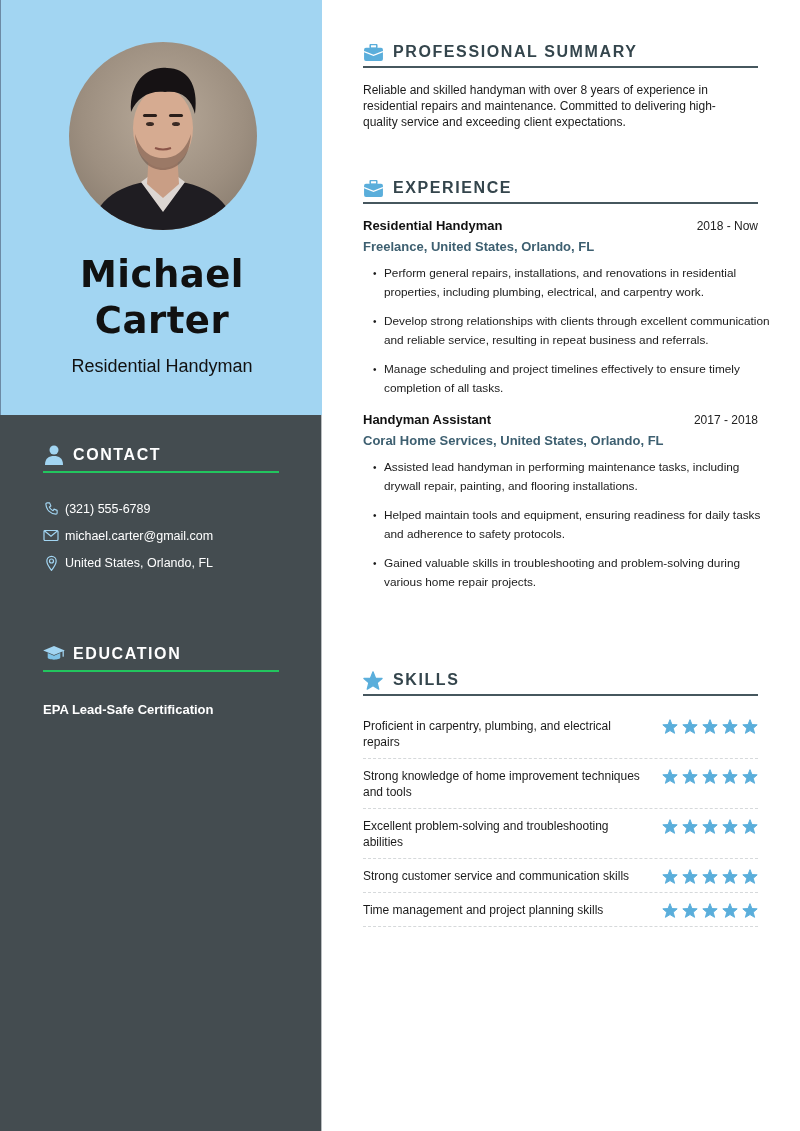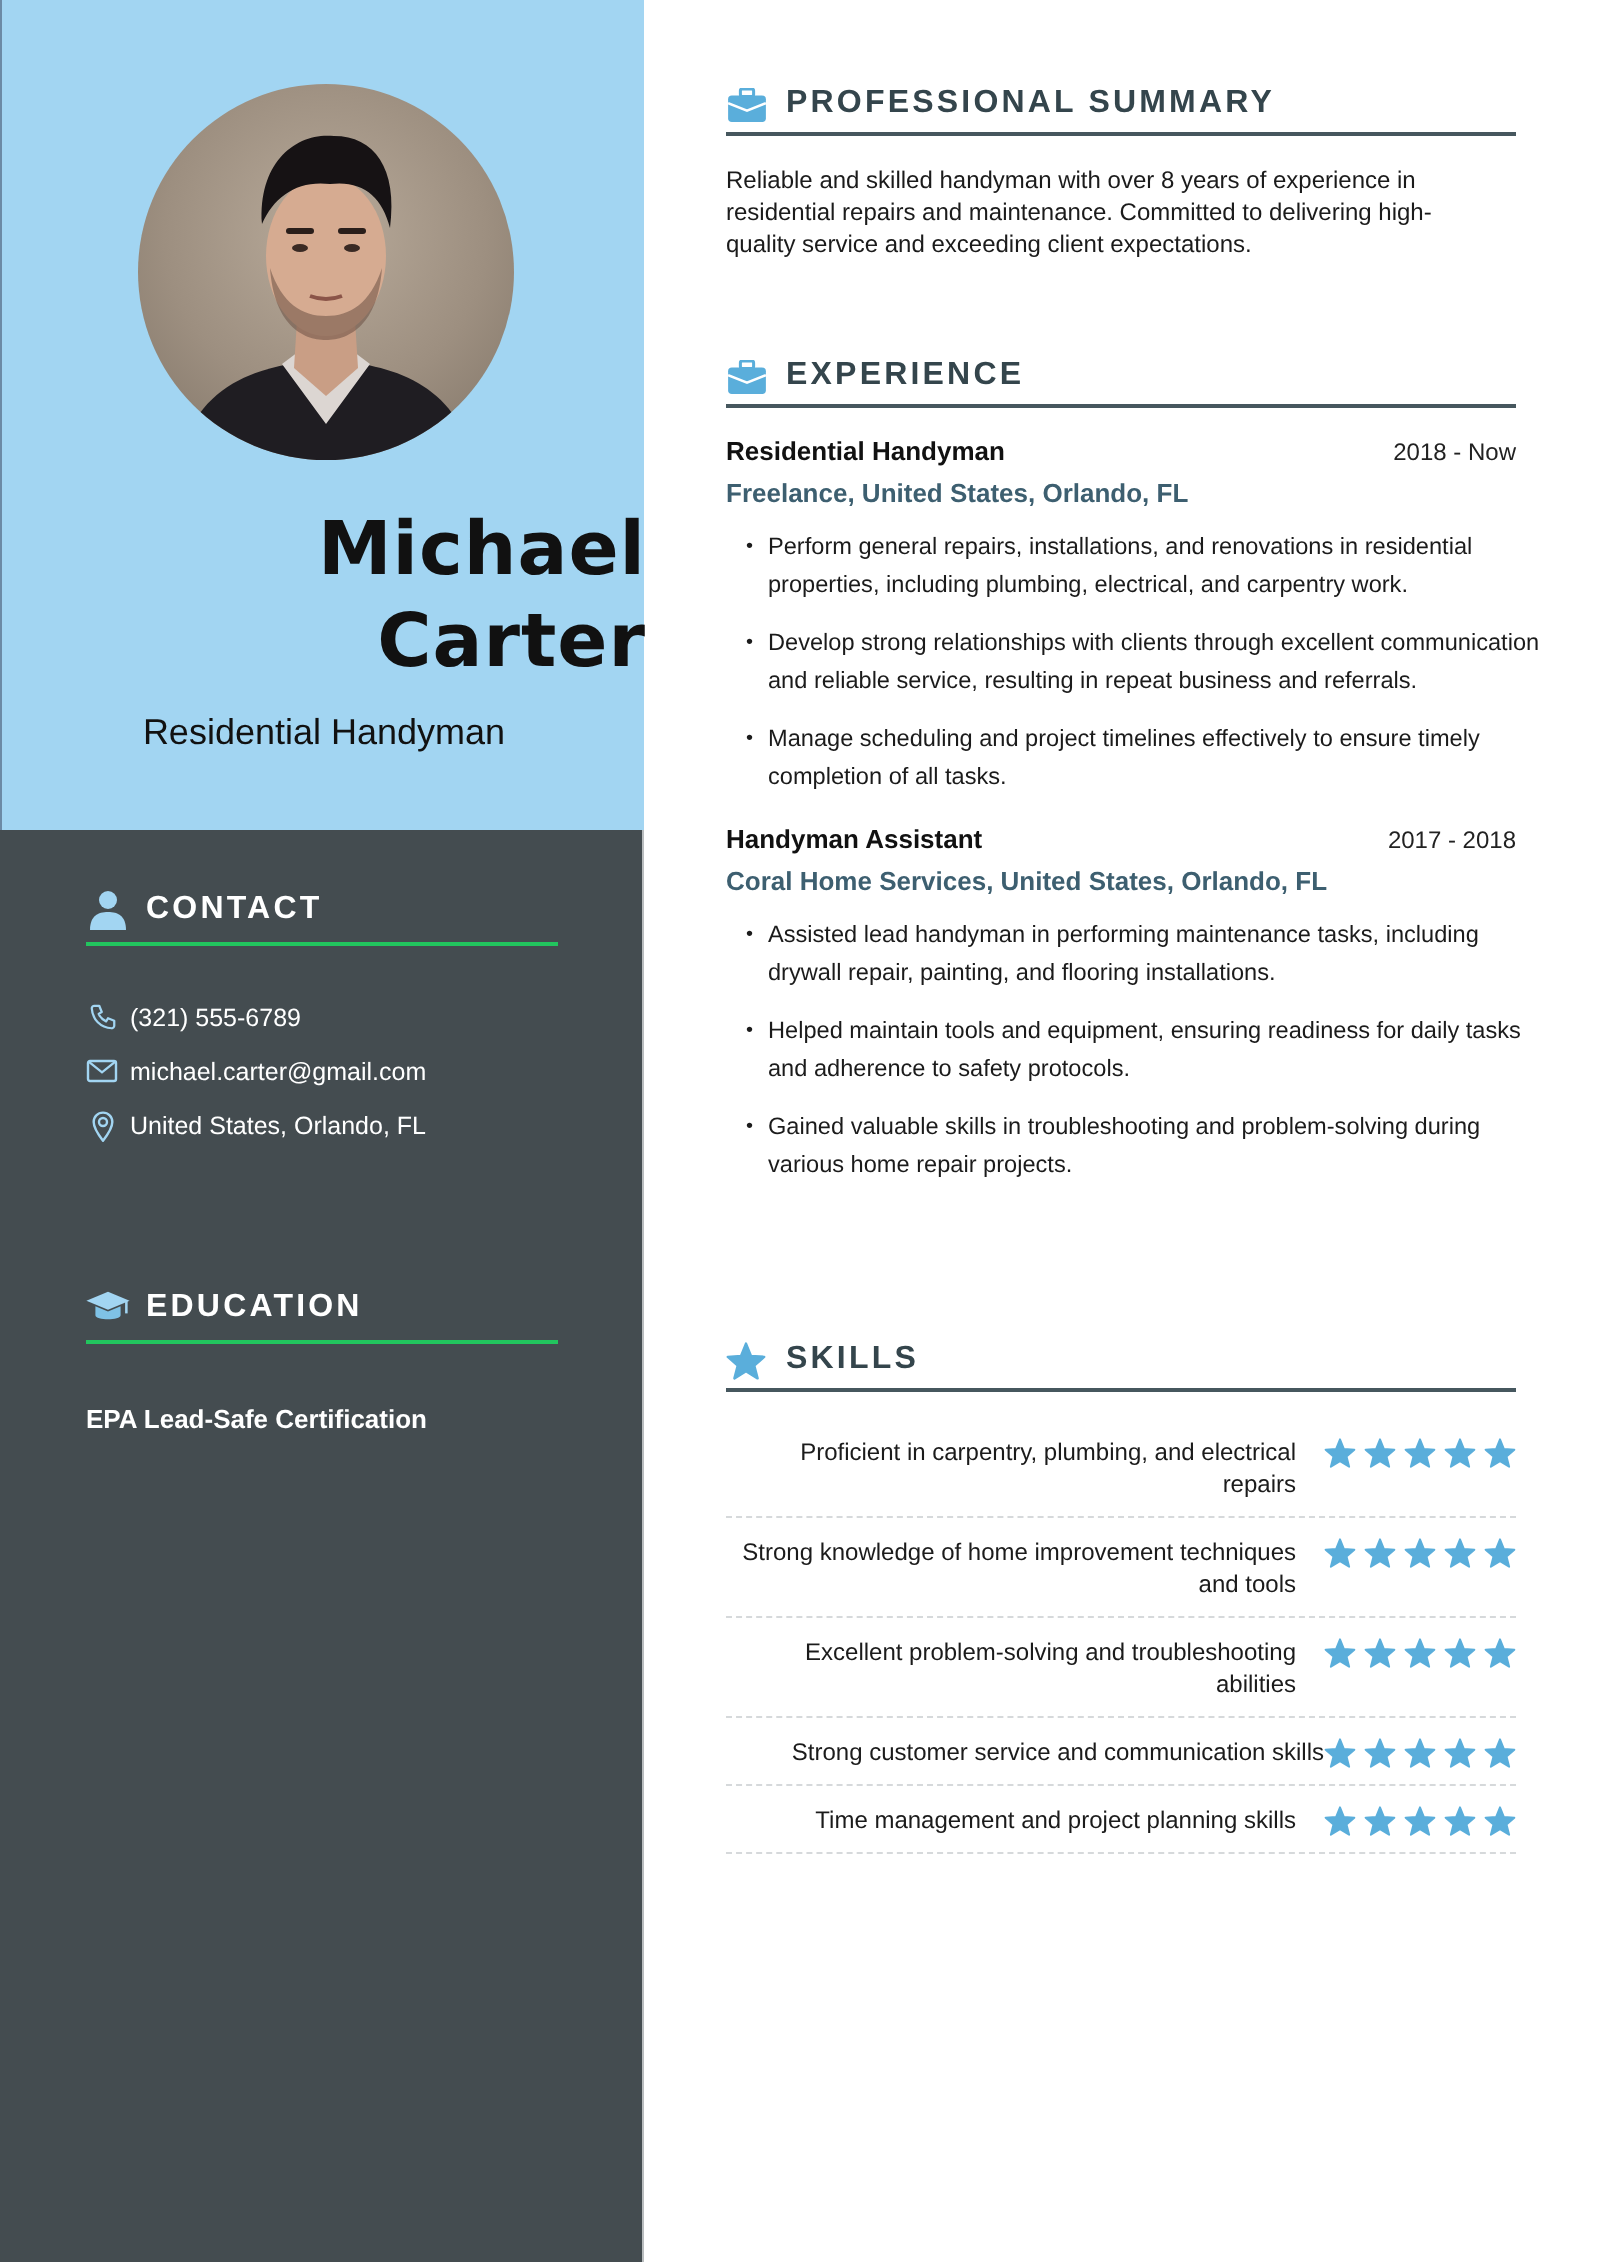--- a/index.html
+++ b/index.html
@@ -5,21 +5,21 @@
   * { box-sizing: border-box; margin: 0; padding: 0; }
   html, body { width: 800px; height: 1131px; background: #ffffff; overflow: hidden; }
   body { font-family: "Liberation Sans", "DejaVu Sans", sans-serif; color: #1b1b1b; position: relative; }
 
   
   .sidebar { position: absolute; left: 0; top: 0; width: 322px; height: 1131px; background: #444c50; border-right: 1px solid #b9bdbf; }
   .sidebar-top { position: absolute; left: 0; top: 0; width: 322px; height: 415px; background: #a2d5f2; border-left: 1px solid #6c8aa5; }
   .avatar { position: absolute; left: 68px; top: 42px; width: 188px; height: 188px; border-radius: 50%; overflow: hidden;
             background: radial-gradient(circle at 50% 40%, #b8aa9a 0%, #9d8f80 55%, #7f7366 100%); }
   .avatar svg { width: 100%; height: 100%; display: block; }
-  .name { position: absolute; left: 0; width: 322px; top: 252px; text-align: right; font-family: "DejaVu Sans", sans-serif; font-weight: bold; font-size: 37px; line-height: 46px; color: #111111; letter-spacing: 0.5px; }
+  .name { position: absolute; left: 0; width: 322px; top: 252px; text-align: center; font-family: "DejaVu Sans", sans-serif; font-weight: bold; font-size: 37px; line-height: 46px; color: #111111; letter-spacing: 0.5px; }
   .role { position: absolute; left: 0; width: 322px; top: 356px; text-align: center; font-size: 18px; color: #111111; }
 
   .side-section { position: absolute; left: 43px; width: 236px; }
   .side-head { display: flex; align-items: center; height: 30px; border-bottom: 2px solid #22c55e; padding-bottom: 4px; }
   .side-head .ico { width: 22px; height: 22px; margin-right: 8px; display: flex; align-items: center; justify-content: center; }
   .side-head .title { color: #ffffff; font-weight: bold; font-size: 16px; letter-spacing: 1.6px; }
   .contact-list { margin-top: 22px; }
   .contact-item { display: flex; align-items: center; height: 27px; color: #ffffff; font-size: 12.5px; }
   .contact-item .cico { width: 16px; height: 16px; margin-right: 6px; display: flex; align-items: center; justify-content: center; }
 
@@ -193,21 +193,21 @@
       </div>
       <div class="job-company">Coral Home Services, United States, Orlando, FL</div>
       <ul class="bullets">
         <li>Assisted lead handyman in performing maintenance tasks, including drywall repair, painting, and flooring installations.</li>
         <li>Helped maintain tools and equipment, ensuring readiness for daily tasks and adherence to safety protocols.</li>
         <li>Gained valuable skills in troubleshooting and problem-solving during various home repair projects.</li>
       </ul>
     </div>
   </section>
 
-  <section style="position:absolute; top:668px; left:0; width:395px;text-align:right;">
+  <section style="position:absolute; top:668px; left:0; width:395px;">
     <div class="sec-head">
       <span class="ico">
         <svg width="20" height="19" viewBox="0 0 24 23">
             <path d="M12 1 L15 8.5 L23 9 L17 14.2 L19 22 L12 17.7 L5 22 L7 14.2 L1 9 L9 8.5 Z" fill="#5aaedb" stroke="#5aaedb" stroke-linejoin="round" stroke-width="1.5"></path>
           </svg>
       </span>
       <span class="title">SKILLS</span>
     </div>
     <div class="skill-list">
       <div class="skill">

